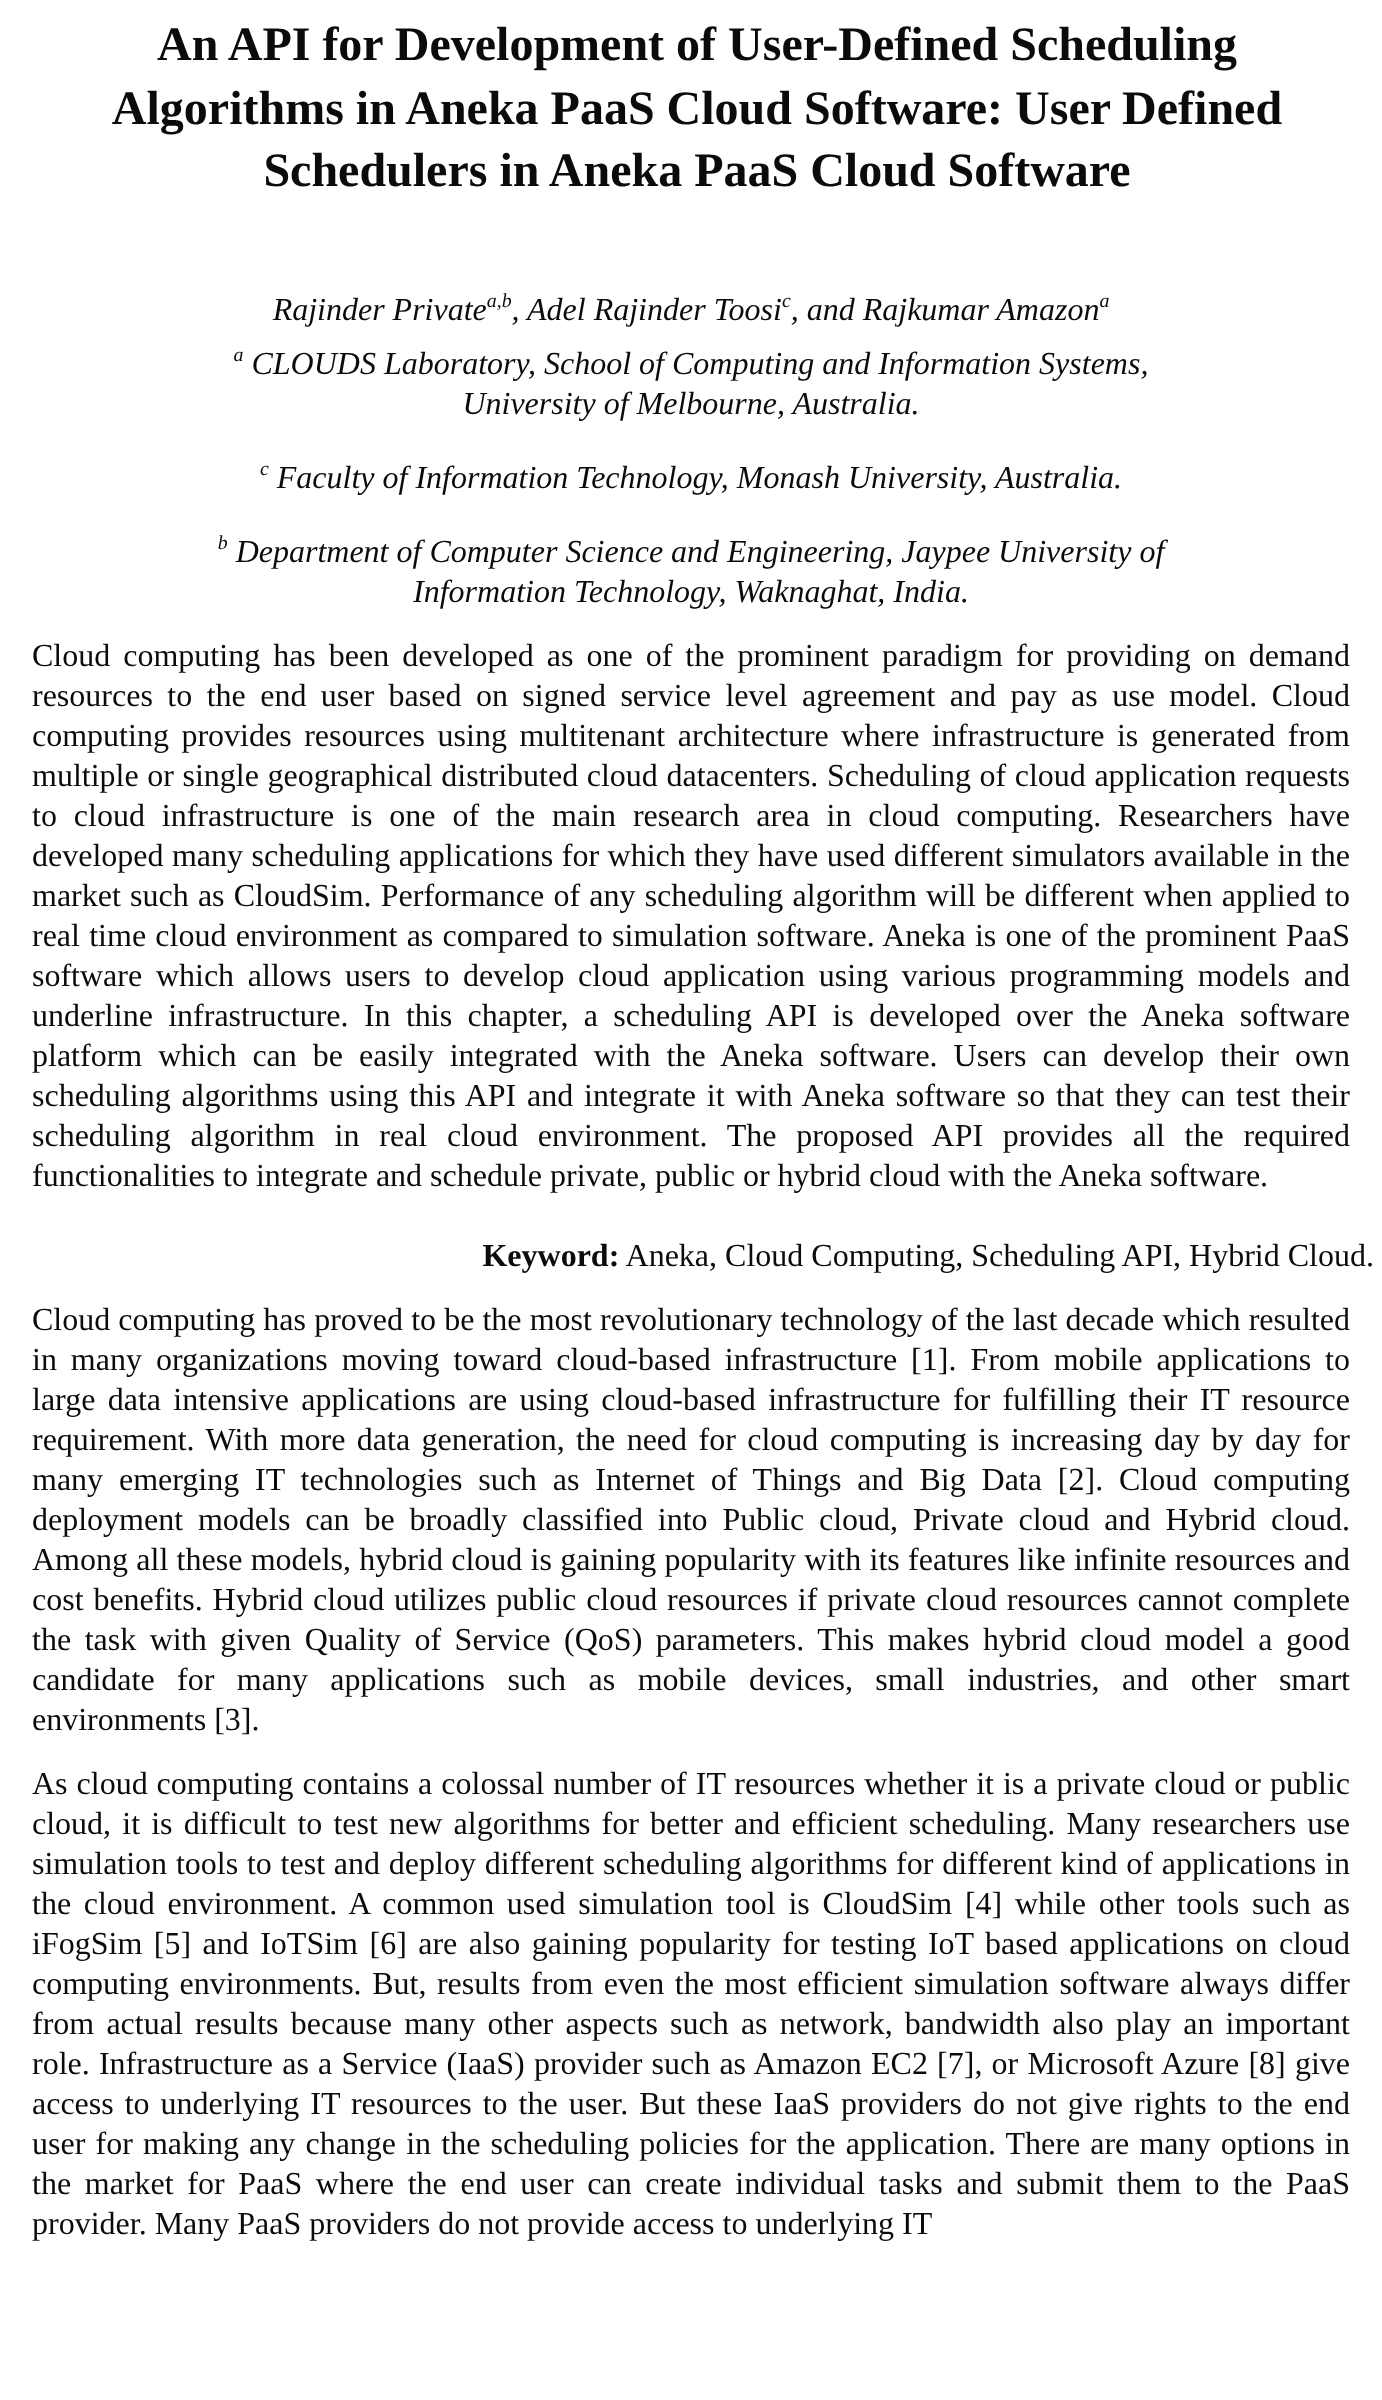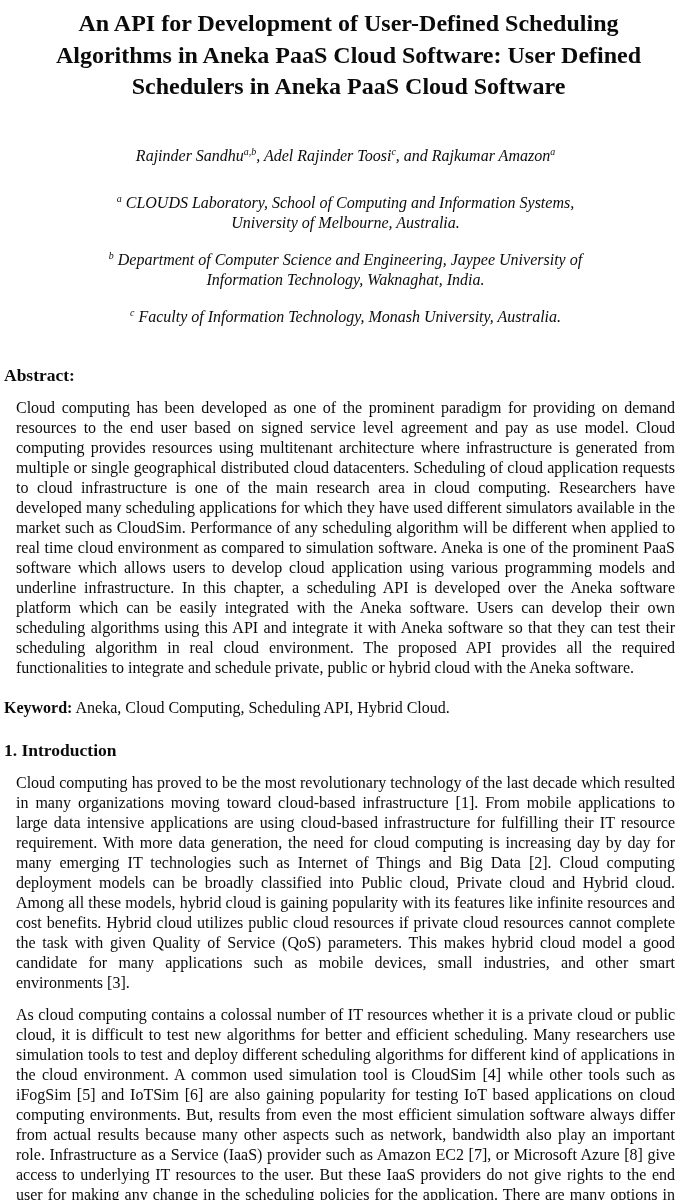--- a/index.html
+++ b/index.html
@@ -28,68 +28,67 @@
     margin: 44px 0 0 0;
   }
   .affiliation {
     font-style: italic;
     font-size: 16px;
     line-height: 20px;
     text-align: center;
     max-width: 500px;
     margin: 17px auto 0 auto;
   }
-  .affiliation.first { margin-top: 28px; }
+  .affiliation.first { margin-top: 8px; }
   sup {
     font-size: 0.62em;
     line-height: 0;
   }
   .abstract-heading {
     font-size: 17.5px;
     font-weight: bold;
     margin: 38px 0 1px 0;
   }
   .body-text {
     font-size: 16px;
     line-height: 20px;
     text-align: justify;
     margin: 12px;
   }
   .keywords-line {
     font-size: 16px;
     line-height: 20px;
     margin: 20px 0 0 0;
+    text-align: right;
   }
   .keywords-label { font-weight: bold; }
   .section-heading {
     font-size: 17.5px;
     font-weight: bold;
     margin: 22px 0 1px 0;
   }
 </style>
 </head>
 <body>
 
 <div class="page">
 
   <h1 class="paper-title">An API for Development of User-Defined Scheduling Algorithms in Aneka PaaS Cloud Software: User Defined Schedulers in Aneka PaaS Cloud Software</h1>
 
-  <p class="authors-line"><span>Rajinder Sandhu</span><sup>a,b</sup><span>, </span><span>Adel Rajinder Toosi</span><sup>c</sup><span>, and </span><span>Rajkumar Amazon</span><sup>a</sup></p>
+  <p class="authors-line"><span>Rajinder Private</span><sup>a,b</sup><span>, </span><span>Adel Rajinder Toosi</span><sup>c</sup><span>, and </span><span>Rajkumar Amazon</span><sup>a</sup></p>
 
   <p class="affiliation first"><sup>a</sup><span> CLOUDS Laboratory, School of Computing and Information Systems, University of Melbourne, Australia.</span></p>
 
+  <p class="affiliation"><sup>c</sup><span> Faculty of Information Technology, Monash University, Australia.</span></p>
+
   <p class="affiliation"><sup>b</sup><span> Department of Computer Science and Engineering, Jaypee University of Information Technology, Waknaghat, India.</span></p>
 
-  <p class="affiliation"><sup>c</sup><span> Faculty of Information Technology, Monash University, Australia.</span></p>
-
-  <h2 class="abstract-heading">Abstract:</h2>
 
   <p class="body-text">Cloud computing has been developed as one of the prominent paradigm for providing on demand resources to the end user based on signed service level agreement and pay as use model. Cloud computing provides resources using multitenant architecture where infrastructure is generated from multiple or single geographical distributed cloud datacenters. Scheduling of cloud application requests to cloud infrastructure is one of the main research area in cloud computing. Researchers have developed many scheduling applications for which they have used different simulators available in the market such as CloudSim. Performance of any scheduling algorithm will be different when applied to real time cloud environment as compared to simulation software. Aneka is one of the prominent PaaS software which allows users to develop cloud application using various programming models and underline infrastructure. In this chapter, a scheduling API is developed over the Aneka software platform which can be easily integrated with the Aneka software. Users can develop their own scheduling algorithms using this API and integrate it with Aneka software so that they can test their scheduling algorithm in real cloud environment. The proposed API provides all the required functionalities to integrate and schedule private, public or hybrid cloud with the Aneka software.</p>
 
   <p class="keywords-line"><span class="keywords-label">Keyword:</span><span> Aneka, Cloud Computing, Scheduling API, Hybrid Cloud.</span></p>
 
-  <h2 class="section-heading">1. Introduction</h2>
 
   <p class="body-text">Cloud computing has proved to be the most revolutionary technology of the last decade which resulted in many organizations moving toward cloud-based infrastructure [1]. From mobile applications to large data intensive applications are using cloud-based infrastructure for fulfilling their IT resource requirement. With more data generation, the need for cloud computing is increasing day by day for many emerging IT technologies such as Internet of Things and Big Data [2]. Cloud computing deployment models can be broadly classified into Public cloud, Private cloud and Hybrid cloud. Among all these models, hybrid cloud is gaining popularity with its features like infinite resources and cost benefits. Hybrid cloud utilizes public cloud resources if private cloud resources cannot complete the task with given Quality of Service (QoS) parameters. This makes hybrid cloud model a good candidate for many applications such as mobile devices, small industries, and other smart environments [3].</p>
 
   <p class="body-text">As cloud computing contains a colossal number of IT resources whether it is a private cloud or public cloud, it is difficult to test new algorithms for better and efficient scheduling. Many researchers use simulation tools to test and deploy different scheduling algorithms for different kind of applications in the cloud environment. A common used simulation tool is CloudSim [4] while other tools such as iFogSim [5] and IoTSim [6] are also gaining popularity for testing IoT based applications on cloud computing environments. But, results from even the most efficient simulation software always differ from actual results because many other aspects such as network, bandwidth also play an important role. Infrastructure as a Service (IaaS) provider such as Amazon EC2 [7], or Microsoft Azure [8] give access to underlying IT resources to the user. But these IaaS providers do not give rights to the end user for making any change in the scheduling policies for the application. There are many options in the market for PaaS where the end user can create individual tasks and submit them to the PaaS provider. Many PaaS providers do not provide access to underlying IT</p>
 
 </div>
 
 </body></html>

